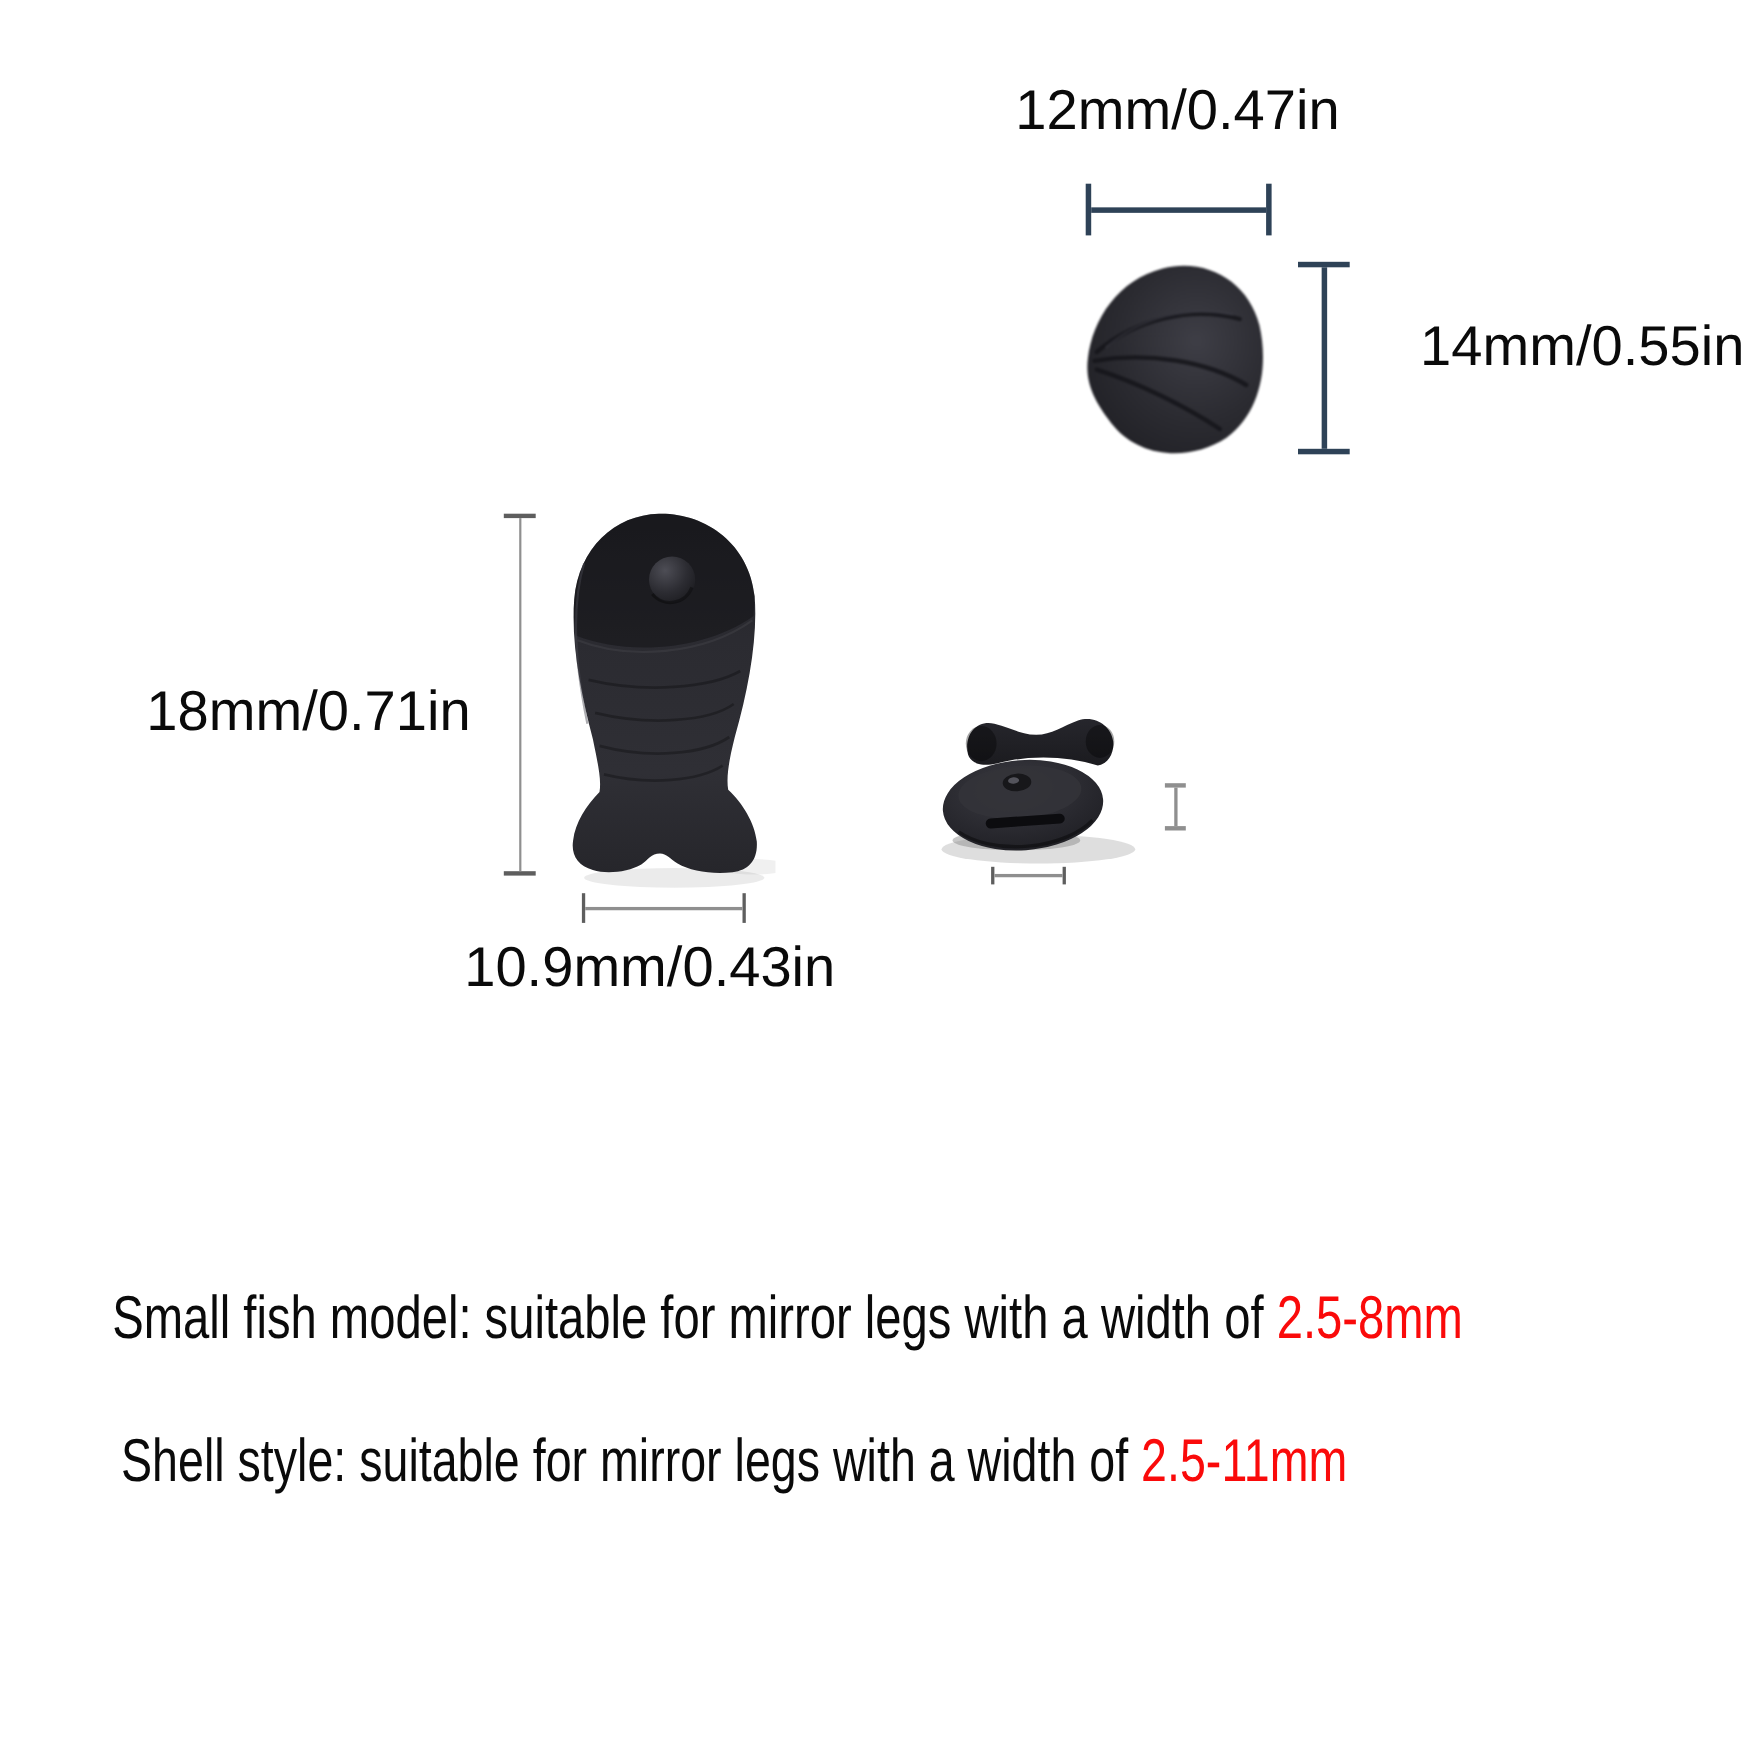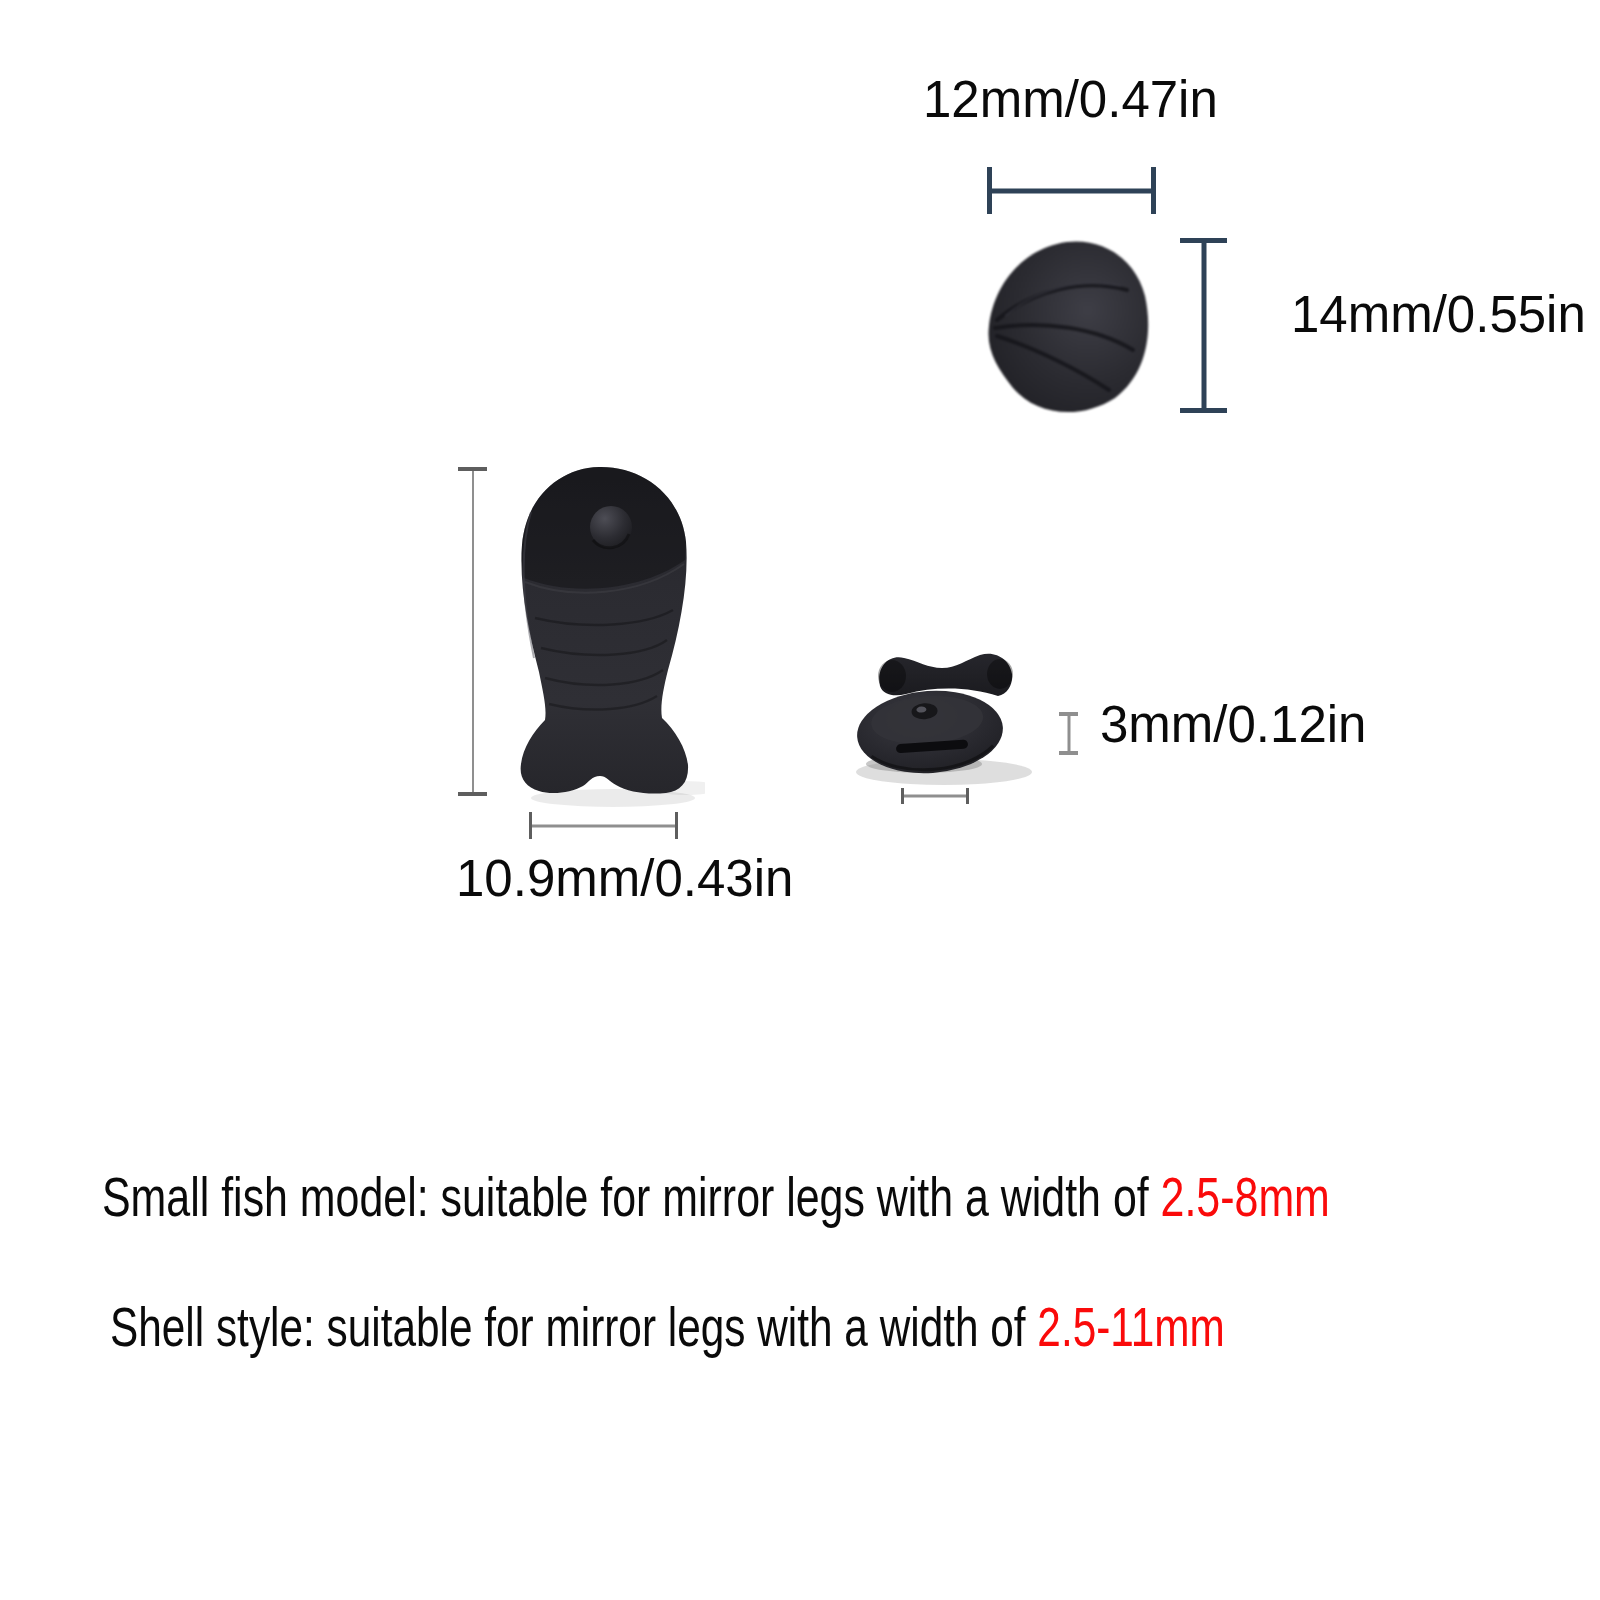--- a/index.html
+++ b/index.html
@@ -69,20 +69,21 @@
     </g>
     <path d="M 30,88 C 62,60 106,50 146,58" fill="none" stroke="#40404a" stroke-width="2" opacity="0.5"></path>
   </svg>
 
   <div class="mv navy" style="left:1180px;top:238px;width:47px;height:175px;"></div>
 
   <div class="dim-label" style="left:1252px;top:289px;margin-left:39px;">14mm/0.55in</div>
 
   <div class="mv gray" style="left:458px;top:467px;width:29px;height:329px;"></div>
 
+  <div class="dim-label" style="left:133px;top:621px;">18mm/0.71in</div>
 
   <svg class="product-svg soft" style="left:495px;top:450px;" width="210" height="360" viewBox="0 0 210 360">
     <defs>
       <linearGradient id="fg" x1="0" y1="0" x2="0" y2="1">
         <stop offset="0" stop-color="#232328"></stop>
         <stop offset="0.35" stop-color="#2b2b31"></stop>
         <stop offset="0.72" stop-color="#2f2f35"></stop>
         <stop offset="1" stop-color="#26262b"></stop>
       </linearGradient>
       <radialGradient id="eyeg" cx="0.35" cy="0.30" r="0.95">
@@ -118,21 +119,21 @@
       <path d="M 50,228 C 95,240 145,236 168,220"></path>
       <path d="M 54,254 C 95,264 140,260 162,246"></path>
     </g>
     <path d="M 36,62 C 27,92 25,140 39,208" fill="none" stroke="#4a4a52" stroke-width="2" opacity="0.45"></path>
     <circle cx="116" cy="77" r="21" fill="url(#eyeg)"></circle>
     <path d="M 98,90 A 21 21 0 0 0 134,84" fill="none" stroke="#000000" stroke-opacity="0.35" stroke-width="3"></path>
   </svg>
 
   <div class="mh gray" style="left:529px;top:812px;width:149px;height:27px;"></div>
 
-  <div class="dim-label" style="left:456px;top:853px;">10.9mm/0.43in</div>
+  <div class="dim-label" style="left:422px;top:853px;">10.9mm/0.43in</div>
 
   <svg class="product-svg soft" style="left:840px;top:640px;" width="212" height="170" viewBox="0 0 212 170">
     <defs>
       <linearGradient id="bg2" x1="0" y1="0" x2="0" y2="1">
         <stop offset="0" stop-color="#26262c"></stop>
         <stop offset="1" stop-color="#1b1b1f"></stop>
       </linearGradient>
       <radialGradient id="dg" cx="0.45" cy="0.32" r="0.85">
         <stop offset="0" stop-color="#3b3b42"></stop>
         <stop offset="0.6" stop-color="#27272d"></stop>
@@ -151,21 +152,20 @@
       <ellipse cx="88" cy="80" rx="56" ry="24" fill="#333339" opacity="0.9"></ellipse>
       <ellipse cx="86" cy="71" rx="13" ry="8" fill="#17171a"></ellipse>
       <ellipse cx="83" cy="69" rx="5" ry="3" fill="#63636b" opacity="0.8"></ellipse>
       <rect x="55" y="102" width="72" height="9" rx="4.5" fill="#0c0c0f"></rect>
       <path d="M 30,112 A 73 41 0 0 0 152,110" fill="none" stroke="#000000" stroke-opacity="0.4" stroke-width="3"></path>
     </g>
   </svg>
 
   <div class="mv gray-thick" style="left:1059px;top:712px;width:19px;height:43px;"></div>
 
-  <div class="dim-label" style="left:1100px;top:699px;">3mm/0.12in</div>
 
   <div class="mh gray" style="left:901px;top:788px;width:68px;height:16px;"></div>
 
   <p class="note n1" style="left:102px;top:1170px;"><span>Small fish model: suitable for mirror legs with a width of </span><span class="red">2.5-8mm</span></p>
 
   <p class="note n2" style="left:110px;top:1300px;"><span>Shell style: suitable for mirror legs with a width of </span><span class="red">2.5-11mm</span></p>
 
 </div>
 
 </body></html>

